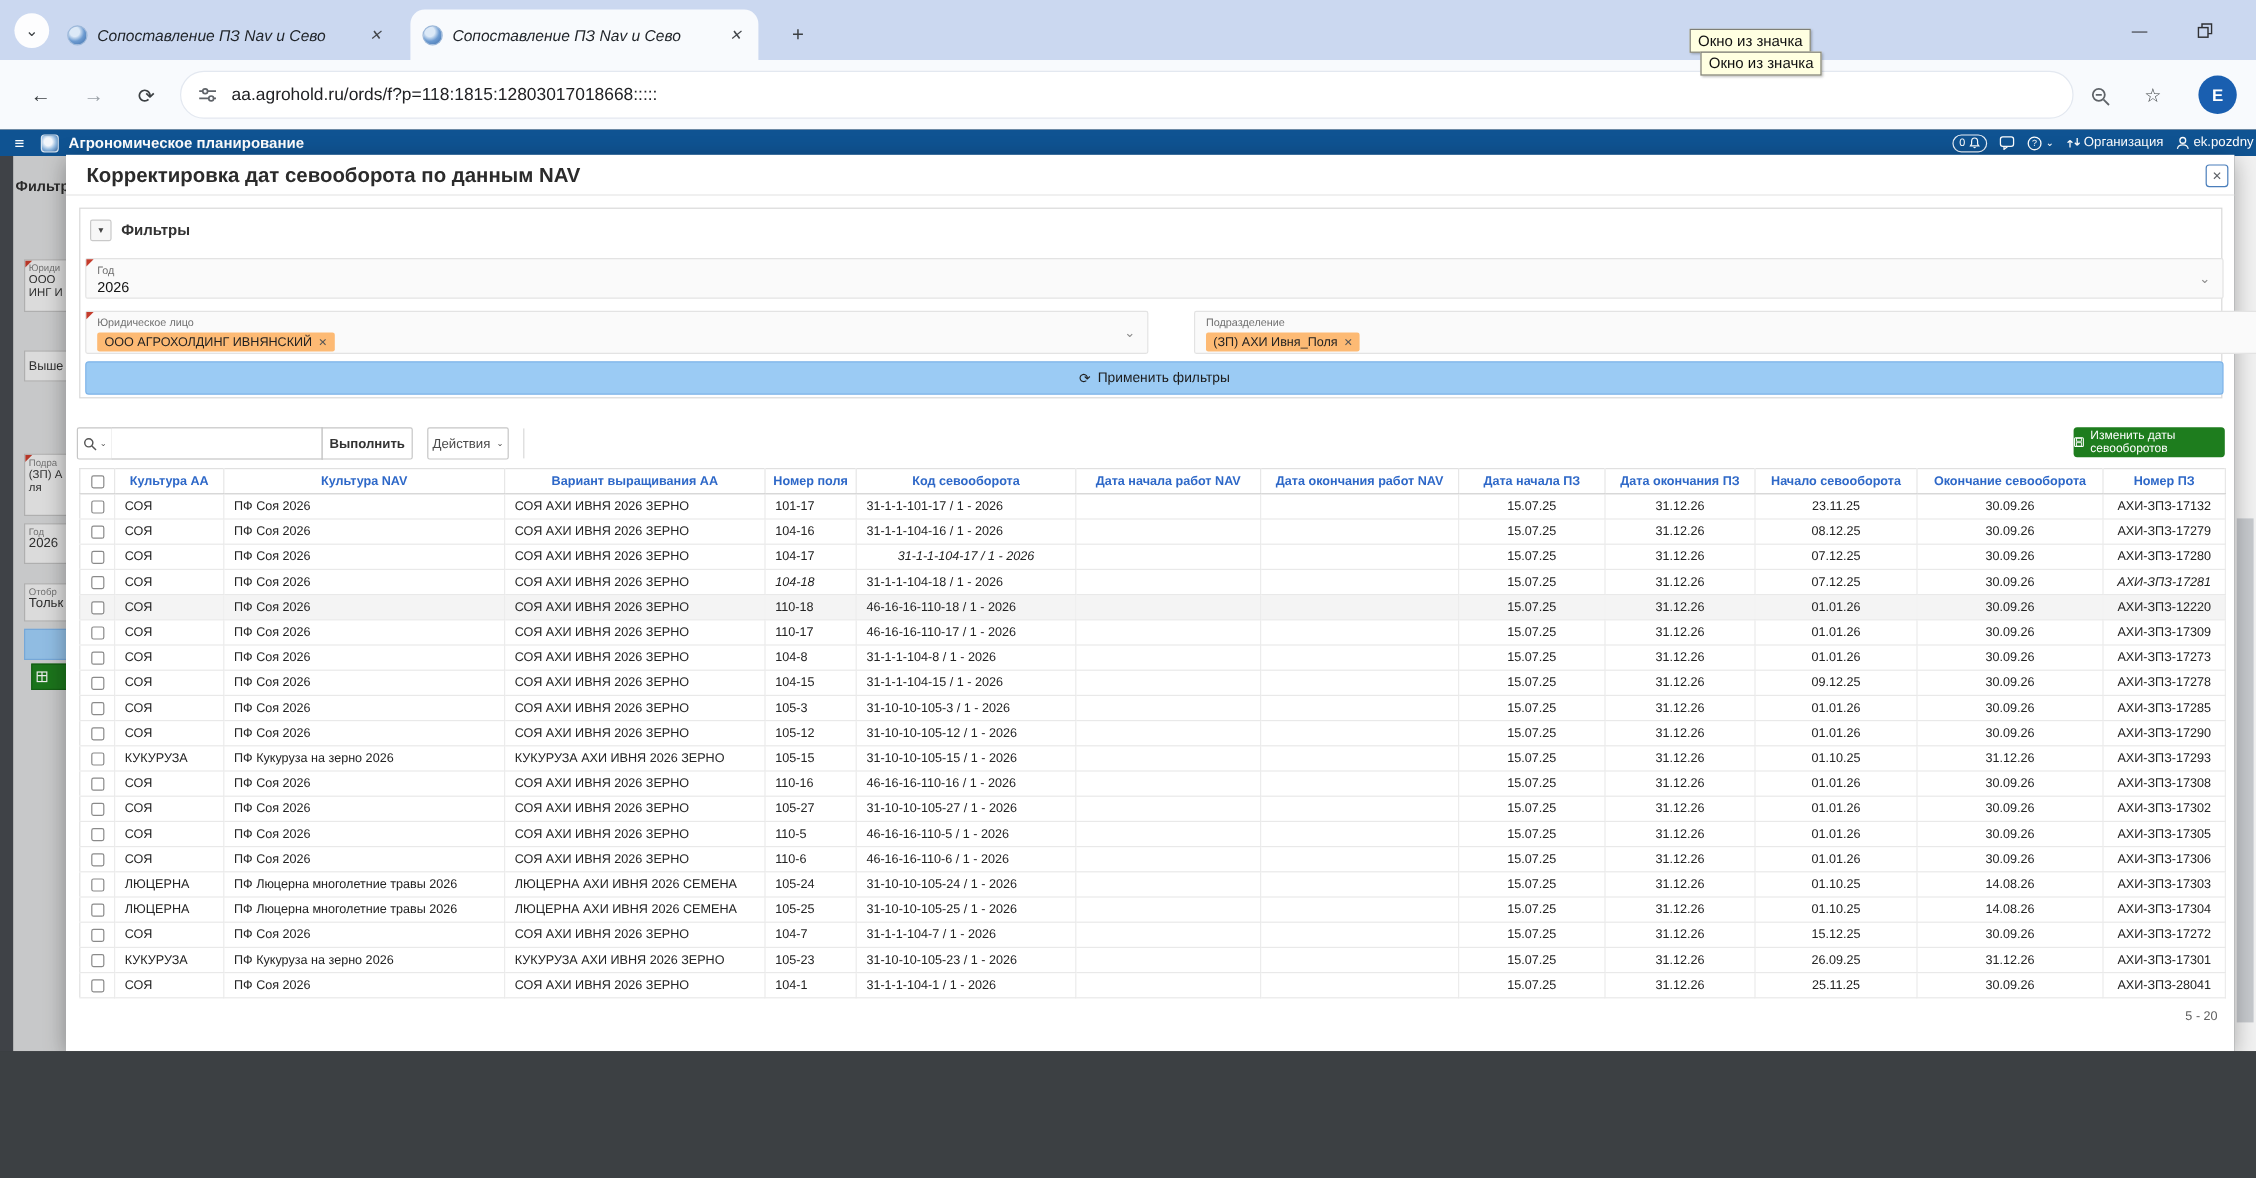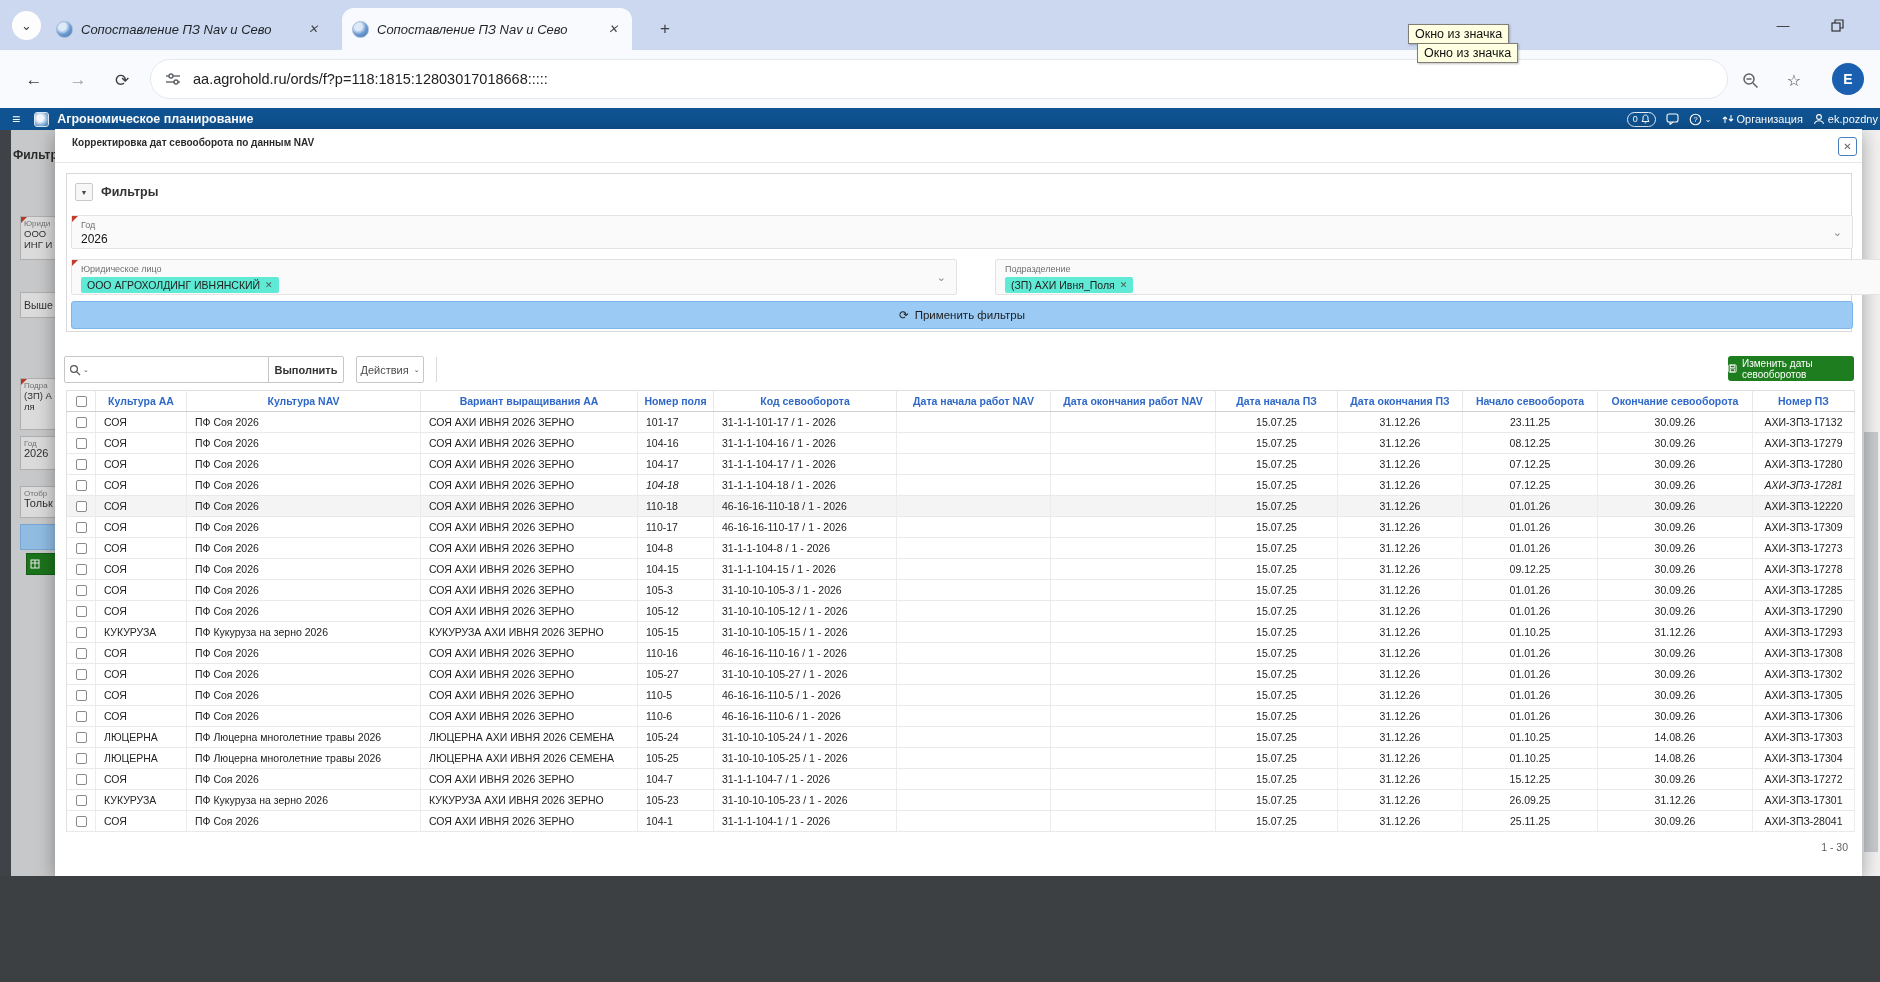--- a/index.html
+++ b/index.html
@@ -46,32 +46,32 @@
   .sfield .sval { font-size:9.5px; color:#333; white-space:nowrap; line-height:11px; }
   .req::before { content:""; position:absolute; left:0; top:0; border-left:6px solid #C43B2B; border-bottom:6px solid transparent; }
   .darkband { left:0; top:876px; width:1880px; height:106px; background:#3C4043; }
 
   
   .pg-sb-track { left:1862px; top:130px; width:18px; height:746px; background:#F1F1F1; }
   .pg-sb-thumb { left:1864px; top:432px; width:14px; height:420px; background:#C6C9CD; }
 
   
   .modal { left:55px; top:129px; width:1807px; height:747px; background:#FFFFFF; box-shadow:0 4px 18px rgba(0,0,0,.35); }
-  .modal-title { left:17px; top:8px; font-size:10px; font-weight:bold; color:#2b2b2b; }
+  .modal-title { left:17px; top:8px; font-size:17px; font-weight:bold; color:#2b2b2b; }
   .modal-titlebar-line { left:0; top:33px; width:1807px; height:1px; background:#E6E6E6; }
   .modal-close { left:1783px; top:8px; width:19px; height:19px; border:1px solid #4A7EBB; border-radius:3px; color:#5f6368; font-size:10px; display:flex; align-items:center; justify-content:center; }
 
   .filters-region { left:11px; top:44px; width:1786px; height:159px; border:1px solid #D9D9D9; background:#fff; }
   .collapse-btn { left:8px; top:9px; width:18px; height:18px; border:1px solid #C9C9C9; background:#F7F7F7; font-size:7px; color:#444; display:flex; align-items:center; justify-content:center; border-radius:2px; }
   .filters-title { left:34px; top:11px; font-size:12.5px; font-weight:bold; color:#333; }
   .ffield { position:absolute; background:#FAFAFA; border:1px solid #E3E3E3; border-radius:2px; padding:4px 0 0 9px; }
   .ffield .flab { font-size:9px; color:#6f6f6f; }
   .ffield .fval { font-size:12px; color:#141414; margin-top:2px; }
   .chev { position:absolute; right:10px; top:50%; transform:translateY(-50%); color:#8a8a8a; font-size:11px; }
-  .chip { display:inline-flex; align-items:center; gap:5px; background:#5eead4; border-radius:2px; padding:2px 6px; font-size:10.5px; color:#222; margin-top:3px; }
+  .chip { display:inline-flex; align-items:center; gap:5px; background:#fdba74; border-radius:2px; padding:2px 6px; font-size:10.5px; color:#222; margin-top:3px; }
   .chip .x { font-size:9px; color:#555; }
   .apply-btn { left:4px; top:127px; width:1782px; height:28px; background:#9BCBF4; border:1px solid #7FB4E8; border-radius:3px; display:flex; align-items:center; justify-content:center; gap:6px; font-size:11.5px; color:#1c1c1c; }
 
   
   .ig-toolbar { left:0; top:223px; width:1807px; height:34px; }
   .tb-btn { position:absolute; top:4px; height:27px; background:#fff; border:1px solid #C6C6C6; display:flex; align-items:center; justify-content:center; font-size:11px; color:#333; }
   .search-btn { left:9px; width:30px; border-radius:2px 0 0 2px; gap:2px; }
   .search-input { position:absolute; left:38px; top:4px; width:176px; height:27px; border:1px solid #C6C6C6; border-left:none; font-size:11px; padding:0 6px; background:#fff; }
   .go-btn { left:213px; width:76px; font-weight:bold; border-radius:0 2px 2px 0; }
   .actions-btn { left:301px; width:68px; border-radius:2px; gap:5px; color:#4a4a4a; }
@@ -359,21 +359,21 @@
               <td style="text-align: center;">08.12.25</td>
               <td style="text-align: center;">30.09.26</td>
               <td style="text-align: center;">АХИ-ЗПЗ-17279</td>
             </tr>
             <tr>
               <td class="cbcell"><span class="cb"></span></td>
               <td style="text-align: left;">СОЯ</td>
               <td style="text-align: left;">ПФ Соя 2026</td>
               <td style="text-align: left;">СОЯ АХИ ИВНЯ 2026 ЗЕРНО</td>
               <td style="text-align: left;">104-17</td>
-              <td style="text-align: left;">31-1-1-104-17 / 1 - 2026</td>
+              <td style="text-align: center; font-style: italic;">31-1-1-104-17 / 1 - 2026</td>
               <td style="text-align: center;"></td>
               <td style="text-align: center;"></td>
               <td style="text-align: center;">15.07.25</td>
               <td style="text-align: center;">31.12.26</td>
               <td style="text-align: center;">07.12.25</td>
               <td style="text-align: center;">30.09.26</td>
               <td style="text-align: center;">АХИ-ЗПЗ-17280</td>
             </tr>
             <tr>
               <td class="cbcell"><span class="cb"></span></td>
@@ -627,17 +627,17 @@
               <td style="text-align: center;">15.07.25</td>
               <td style="text-align: center;">31.12.26</td>
               <td style="text-align: center;">25.11.25</td>
               <td style="text-align: center;">30.09.26</td>
               <td style="text-align: center;">АХИ-ЗПЗ-28041</td>
             </tr>
           </tbody>
         </table>
     </div>
 
-    <div class="abs pagination">1 - 30</div>
+    <div class="abs pagination">5 - 20</div>
   </div>
 
   <div class="abs darkband"></div>
 </div>
 
 </body></html>

